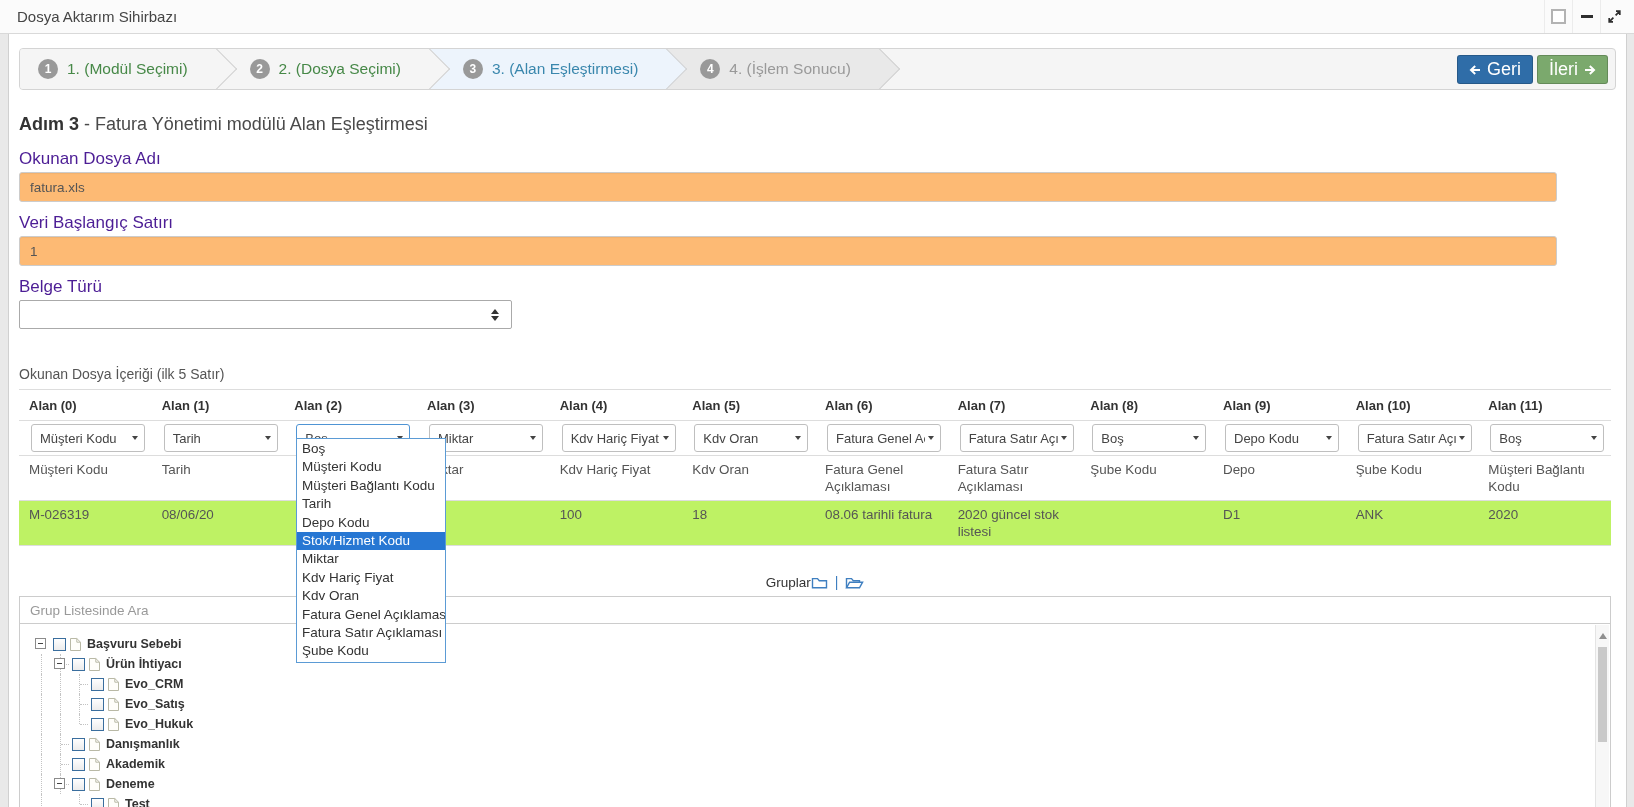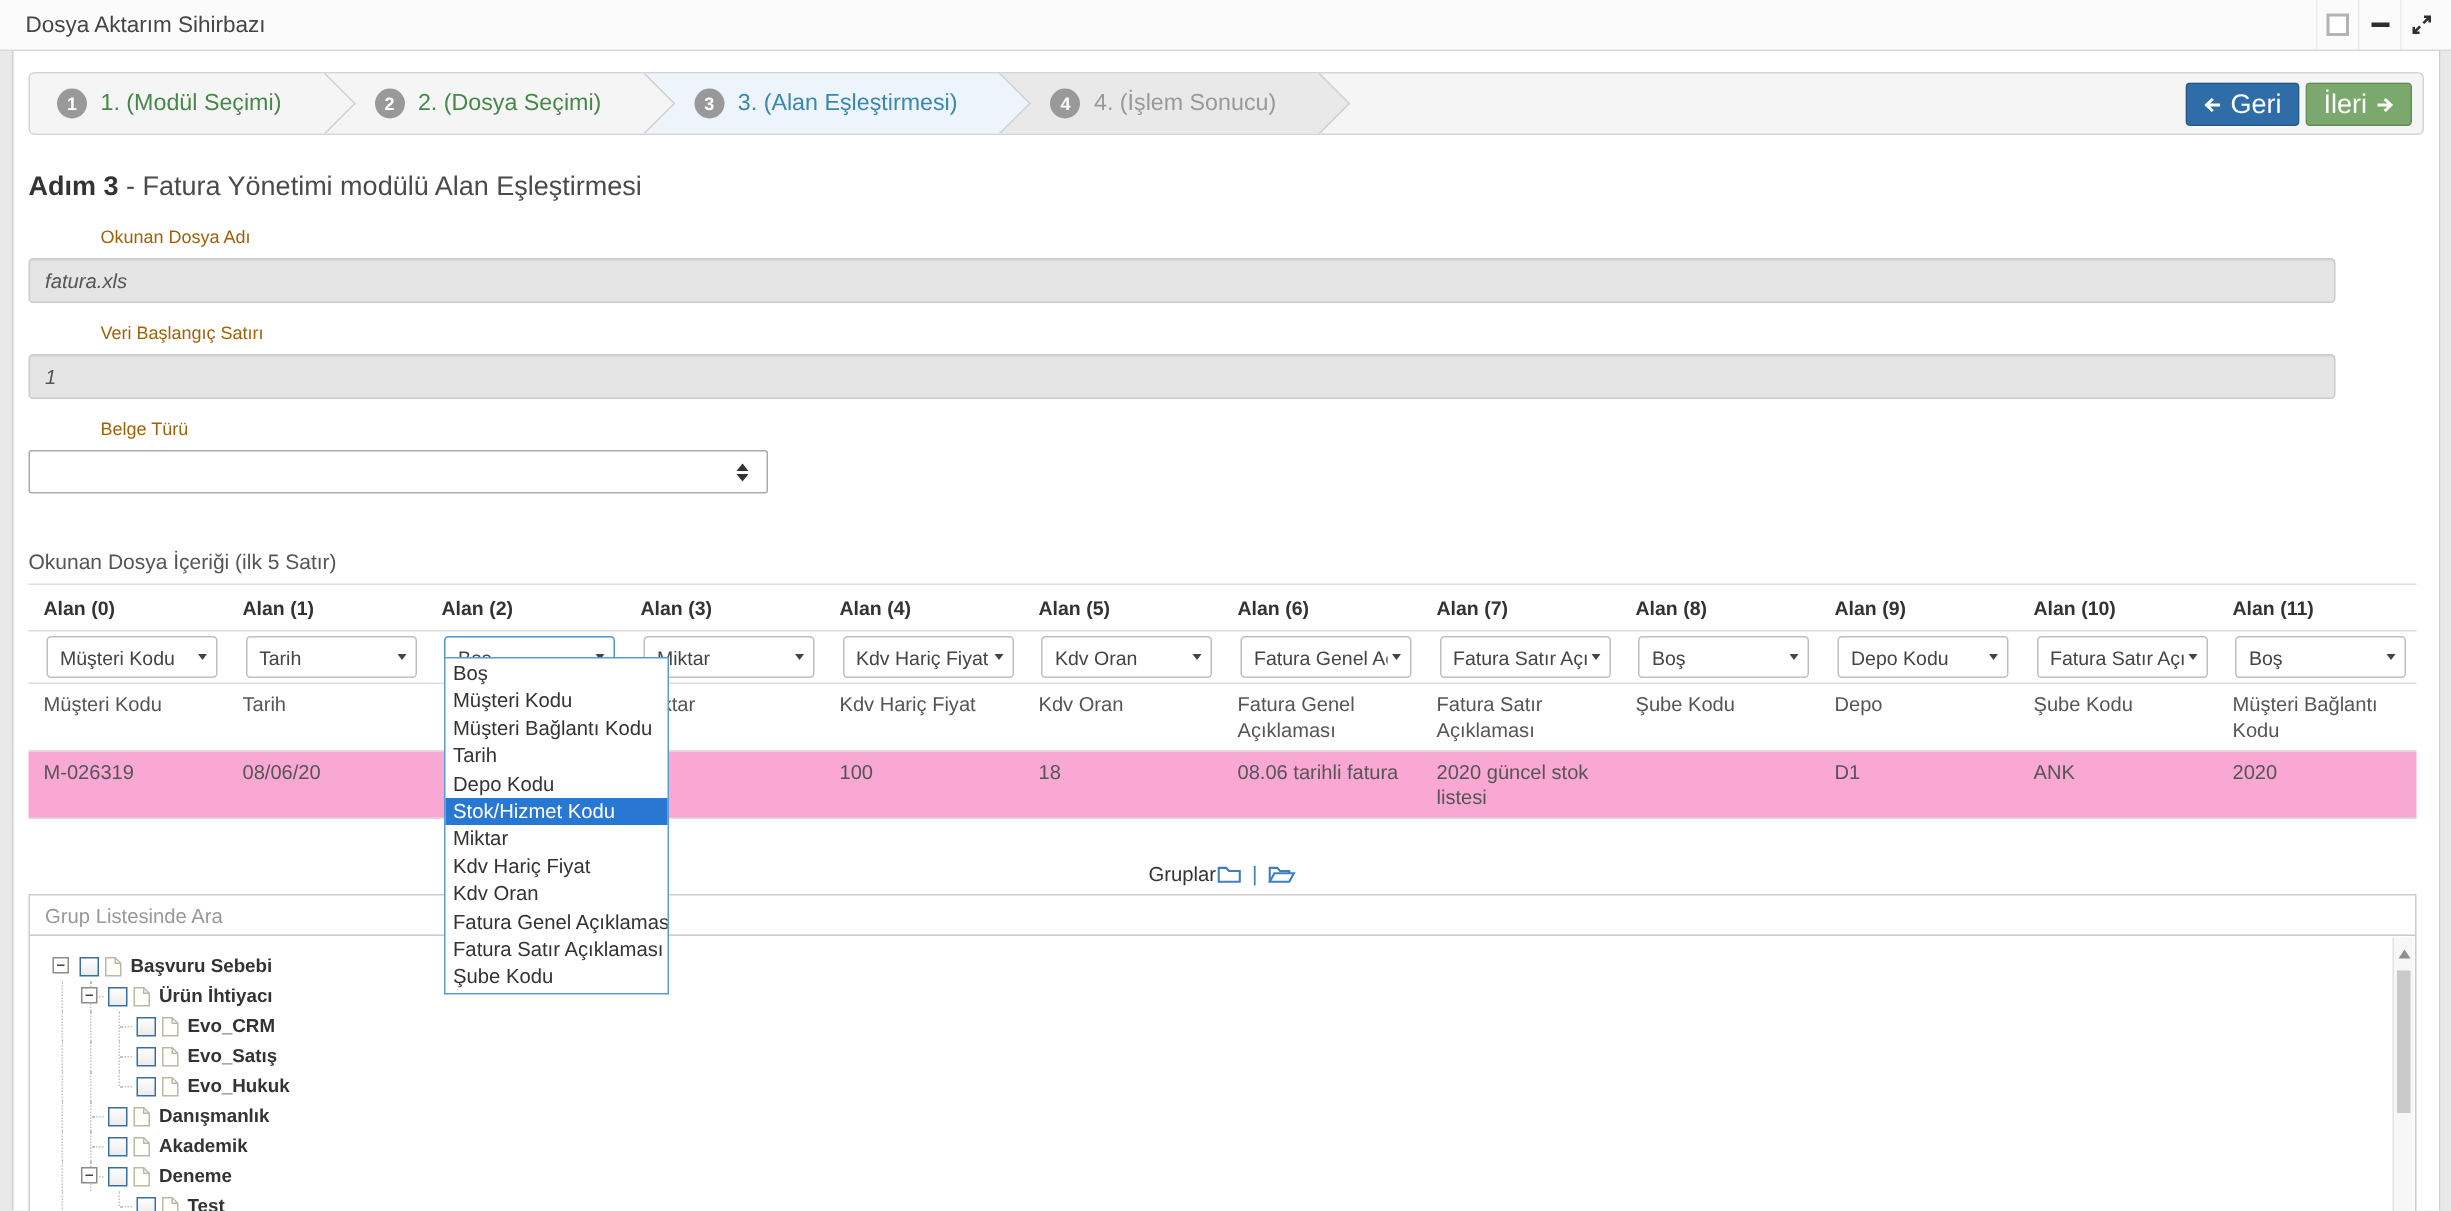--- a/index.html
+++ b/index.html
@@ -37,25 +37,25 @@
     margin-right:9px; flex:none; }
   .wiz-actions { position:absolute; right:7px; top:6px; display:flex; gap:4px; z-index:20; }
   .btn { height:29px; border-radius:3px; padding:0 11px; font-size:18px; color:#fff;
     display:flex; align-items:center; gap:6px; cursor:pointer; border:1px solid rgba(0,0,0,.18); }
   .btn-back { background:var(--back-button); }
   .btn-next { background:var(--next-button); }
 
   
   .step-heading { margin-top:23px; font-size:18px; line-height:22px; color:#4a4a4a; }
   .step-heading b { color:#333;text-align:center; }
-  .form-label { margin-top:16px; margin-bottom:6px; font-size:12px; color:#a16207; line-height:15px;margin-left:48px; }
+  .form-label { margin-top:16px; margin-bottom:6px; font-size:17px; color:#4c1d95; line-height:15px; }
   .form-label.l2, .form-label.l3 { margin-top:13px; }
   .text-input { width:1538px; height:30px; border:1px solid #ccc; border-radius:3px;
     padding:14px 10px; font-size:13.5px; color:#555; font-family:inherit;
-    box-shadow:inset 0 1px 1px rgba(0,0,0,.05); outline:none; background:#e5e5e5;font-style:italic; }
+    box-shadow:inset 0 1px 1px rgba(0,0,0,.05); outline:none; background:#fdba74; }
   .doc-select { width:493px; height:29px; border:1px solid #aaa; border-radius:2px; background:#fff;
     display:flex; align-items:center; justify-content:flex-end; padding-right:12px; cursor:pointer; }
   .updown { display:flex; flex-direction:column; gap:2px; }
   .tri-up { width:0; height:0; border-left:4px solid transparent; border-right:4px solid transparent;
     border-bottom:5px solid #333; }
   .tri-dn { width:0; height:0; border-left:4px solid transparent; border-right:4px solid transparent;
     border-top:5px solid #333; }
 
   
   .preview-title { margin-top:35px; font-size:14px; color:#555; line-height:20px; }
@@ -64,21 +64,21 @@
   .th { padding:8px 10px 7px; font-weight:bold; font-size:13px; color:#333; }
   .sel-cell { padding:3px 0 3px 12px; }
   .fake-select { display:flex; align-items:center; width:114px; height:28px; border:1px solid #bfbfbf;
     border-radius:3px; background:#fff; padding:0 6px 0 8px; font-size:13px; color:#444; cursor:pointer; }
   .fake-select.focused { border-color:var(--focus-border); }
   .fake-select .txt { flex:1; white-space:nowrap; overflow:hidden; }
   .caret { width:0; height:0; border-left:3.5px solid transparent; border-right:3.5px solid transparent;
     border-top:4px solid #444; margin-left:3px; flex:none; }
   .td { padding:5px 10px; line-height:17px; min-height:28px; }
   .prow.r1 .td { min-height:38px; }
-  .prow.striped { background:#f9a8d4; }
+  .prow.striped { background:#bef264; }
   .prow.striped .td { min-height:40px; }
 
   
   .dd-popup { position:absolute; left:296px; top:438px; width:150px; background:#fff;
     border:1px solid #5b9bd5; z-index:99; padding:1px 0; }
   .dd-item { font-size:13.5px; color:#333; line-height:16.4px; padding:1px 5px;
     white-space:nowrap; overflow:hidden; cursor:pointer; }
   .dd-item.selected { background:var(--dropdown-highlight); color:#fff; }
 
   

